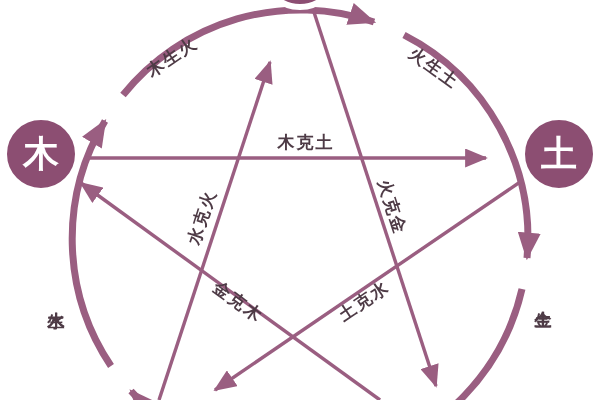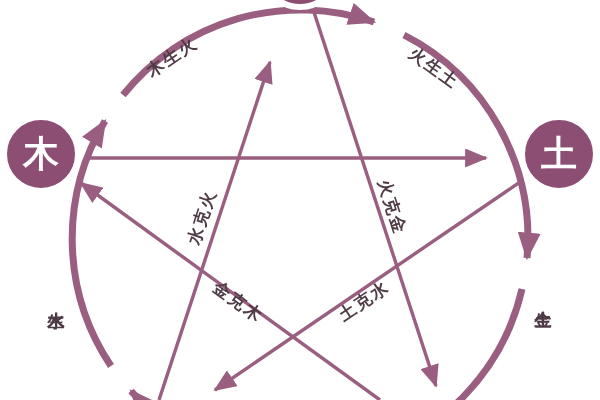--- a/index.html
+++ b/index.html
@@ -66,18 +66,19 @@
   </svg>
 
   <div class="node-label" style="left:41px;top:154px;">木</div>
   <div class="node-label" style="left:559px;top:154px;">土</div>
 
   <div class="rel-label" style="left:172px;top:57px;transform:translate(-50%,-50%) rotate(-34deg);">木生火</div>
   <div class="rel-label" style="left:434px;top:68px;transform:translate(-50%,-50%) rotate(36deg);">火生土</div>
   <div class="rel-label vert" style="left:56px;top:298px;transform:translate(-50%,-50%);">水生木</div>
   <div class="rel-label vert" style="left:543px;top:297px;transform:translate(-50%,-50%);">土生金</div>
 
+  <div class="rel-label" style="left:306px;top:142px;transform:translate(-50%,-50%);">木克土</div>
   <div class="rel-label" style="left:202px;top:217px;transform:translate(-50%,-50%) rotate(-72deg);">水克火</div>
   <div class="rel-label" style="left:392px;top:207px;transform:translate(-50%,-50%) rotate(72deg);">火克金</div>
   <div class="rel-label" style="left:364px;top:301px;transform:translate(-50%,-50%) rotate(-34deg);">土克水</div>
   <div class="rel-label" style="left:238px;top:302px;transform:translate(-50%,-50%) rotate(36deg);">金克木</div>
 
 </div>
 
 </body></html>

